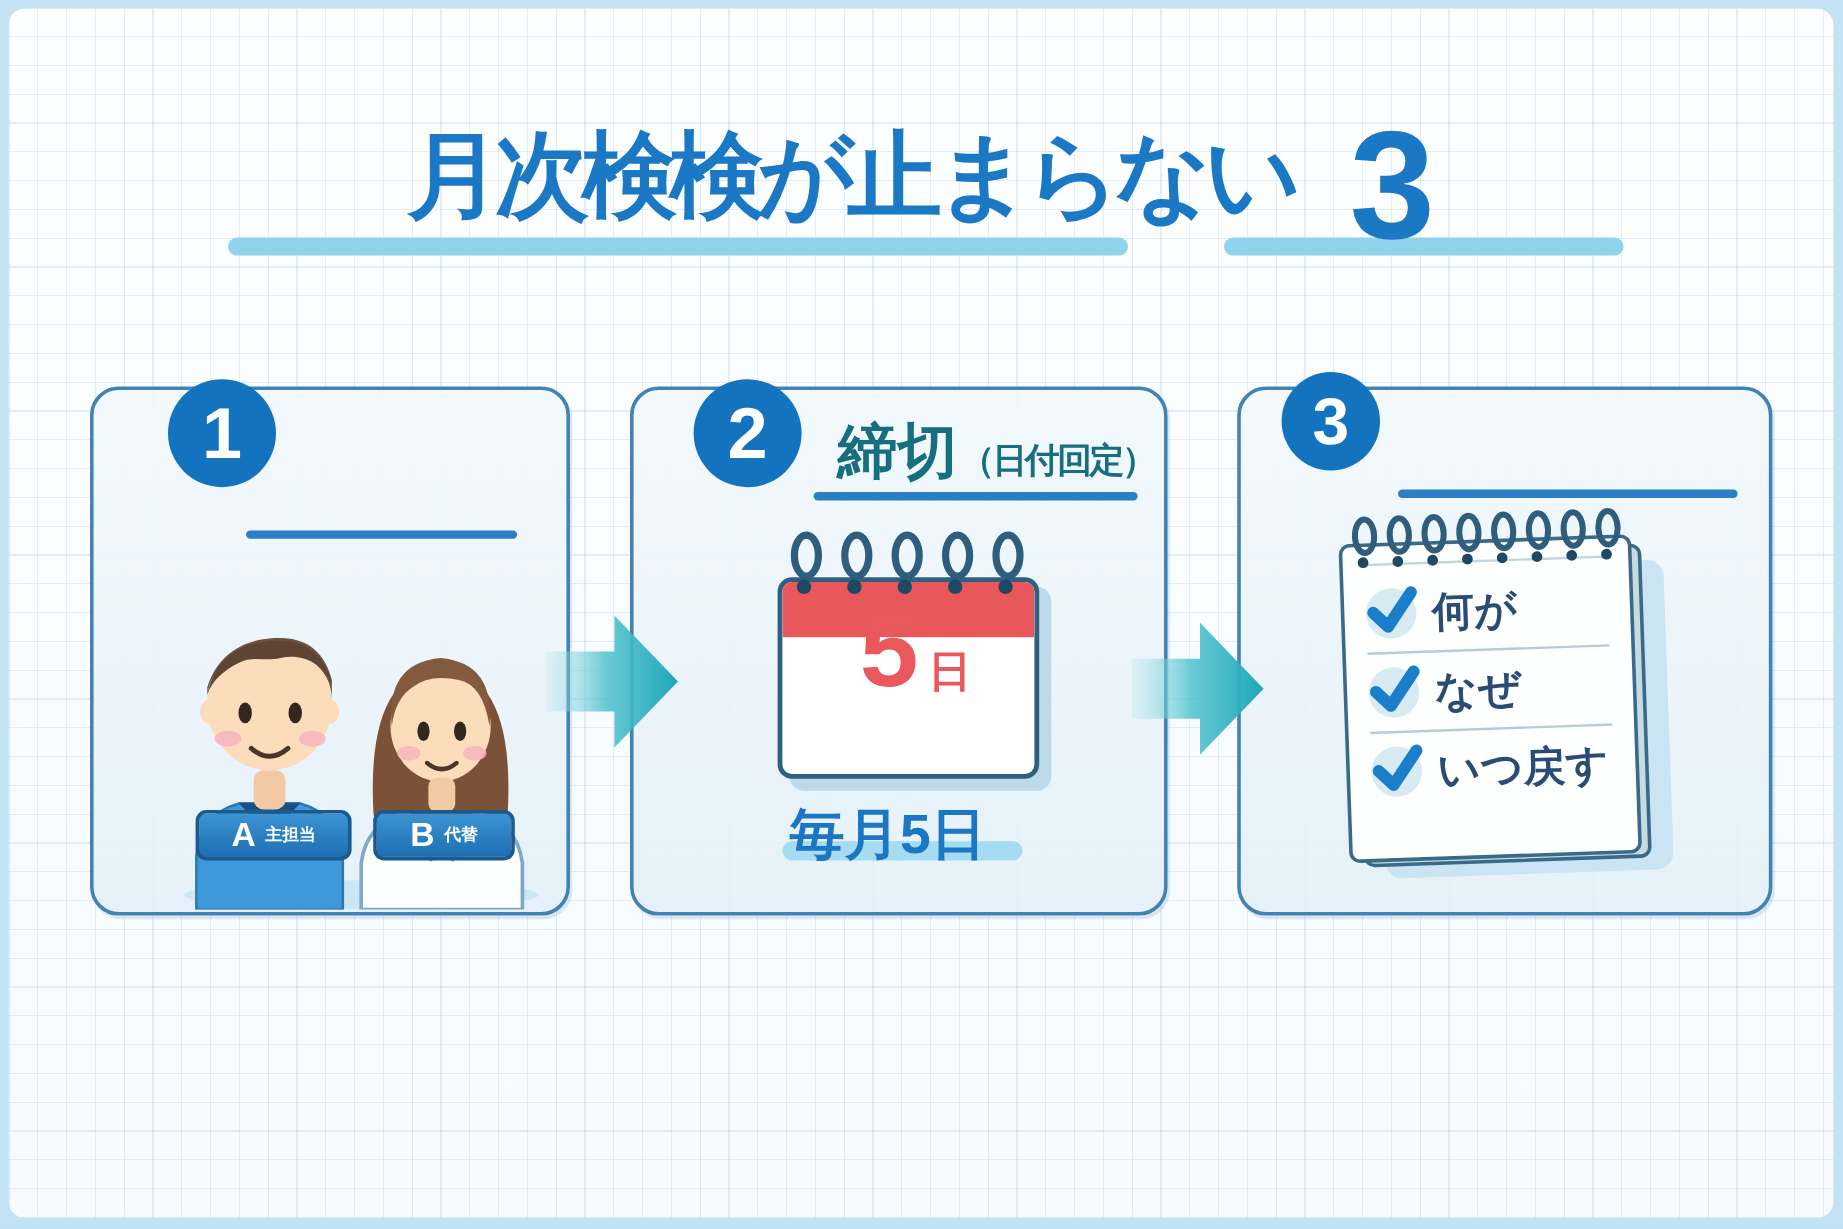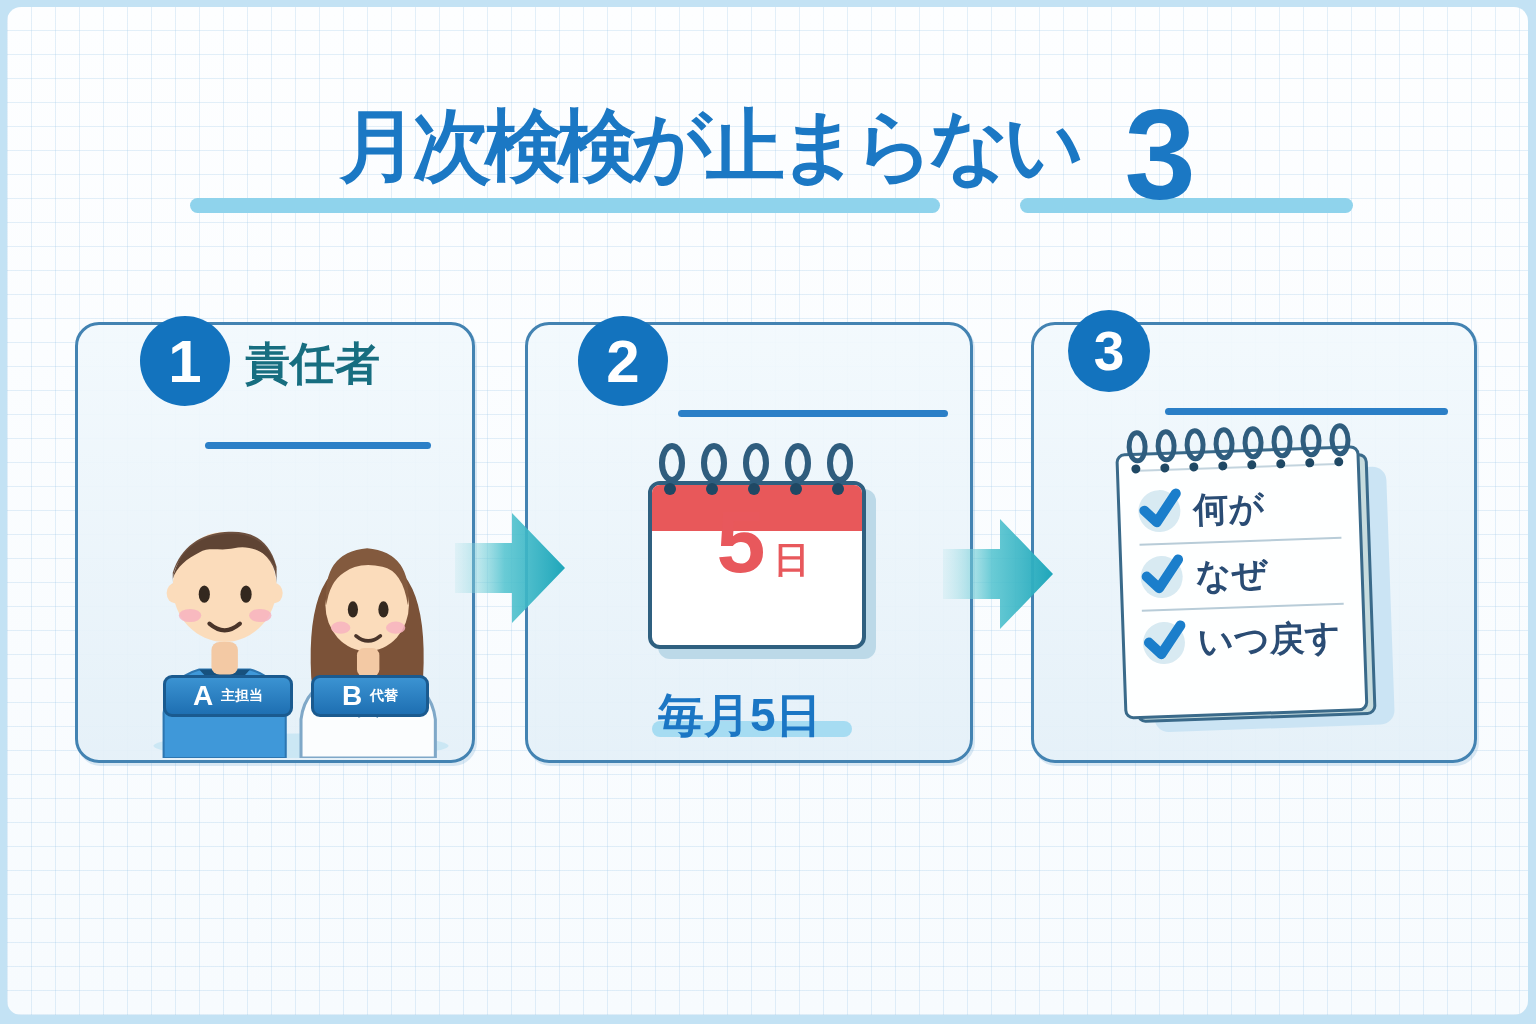--- a/index.html
+++ b/index.html
@@ -73,21 +73,21 @@
   .calendar{position:absolute;left:110px;top:116px;width:250px;height:240px;}
   .cal-back{position:absolute;left:20px;top:48px;width:218px;height:170px;background:#bcd9e8;border-radius:12px;}
   .cal-body{position:absolute;left:10px;top:40px;width:218px;height:168px;background:#fff;
     border:4px solid #2f6080;border-radius:12px;overflow:hidden;box-sizing:border-box;}
   .cal-head{height:46px;background:#e8585a;}
   .cal-day{position:absolute;left:0;right:0;top:56px;display:flex;justify-content:center;align-items:baseline;
     color:#e8585c;font-weight:bold;}
   .cal-day .d-num{font-size:88px;line-height:90px;}
   .cal-day .d-unit{font-size:36px;margin-left:8px;}
   .cal-rings{position:absolute;left:16px;top:0px;width:220px;height:58px;}
-  .caption-wrap{position:absolute;left:130px;top:360px;z-index:3;}
+  .caption-wrap{position:absolute;left:130px;top:340px;z-index:3;}
   .caption-hl{position:absolute;left:-6px;top:36px;width:200px;height:16px;background:#a6dcf2;border-radius:8px;z-index:-1;}
   .caption{font-size:46px;font-weight:bold;color:#1b76c4;white-space:nowrap;}
   
   .notepad{position:absolute;left:86px;top:112px;width:260px;height:296px;transform:rotate(-2deg);}
   .pad-glow{position:absolute;left:30px;top:34px;width:240px;height:258px;background:#cbe4f4;border-radius:14px;}
   .pad-back{position:absolute;left:12px;top:20px;width:240px;height:262px;background:#c7dcde;border:3px solid #3a6a8a;border-radius:9px;box-sizing:border-box;}
   .pad{position:absolute;left:0;top:12px;width:244px;height:266px;background:#feffff;border:3px solid #3a6a8a;
     border-radius:9px;box-sizing:border-box;padding:14px 0 0 0;}
   .pad-topline{height:2px;background:#c3d4de;margin:0 20px 8px 20px;}
   .pad-row{display:flex;align-items:center;gap:13px;height:64px;margin:0 18px;border-bottom:2px solid #b8ccd8;}
@@ -111,21 +111,20 @@
   <div class="title">
     <span class="t-main">月次検検が止まらない</span>
     <span class="t-big">3</span>
   </div>
 
   <div class="card card1">
     <div class="badge">
       <span>1</span>
     </div>
     <div class="card-head">
-      <div>責任者</div>
     </div>
     <div class="head-underline"></div>
 
     <svg class="people" viewBox="0 0 300 280">
 
       <ellipse cx="150" cy="268" rx="145" ry="12" fill="#bfe2f2" opacity="0.7"></ellipse>
 
       <g>
         <path d="M15,280 L15,236 Q18,202 50,193 L100,193 Q132,202 135,236 L135,280 Z" fill="#3f98d9" stroke="#2d76b0" stroke-width="2"></path>
         <path d="M50,193 L75,220 L100,193 Z" fill="#17517e"></path>
@@ -176,20 +175,24 @@
         <stop offset="0.45" stop-color="#4fc2ce" stop-opacity="0.85"></stop>
         <stop offset="1" stop-color="#1fa6ba"></stop>
       </linearGradient>
     </defs>
     <polygon points="2,36 59,36 59,6 112,61 59,116 59,86 2,86" fill="url(#ag1)"></polygon>
   </svg>
 
   <div class="card card2">
     <div class="badge">
       <span>2</span>
+    </div>
+    <div class="card-head">
+      <span class="ch-main">締切</span>
+      <span class="ch-note">（日付回定）</span>
     </div>
     <div class="head-underline"></div>
 
     <div class="calendar">
       <div class="cal-back"></div>
       <div class="cal-body">
         <div class="cal-head"></div>
       </div>
       <div class="cal-day">
         <span class="d-num">5</span>

